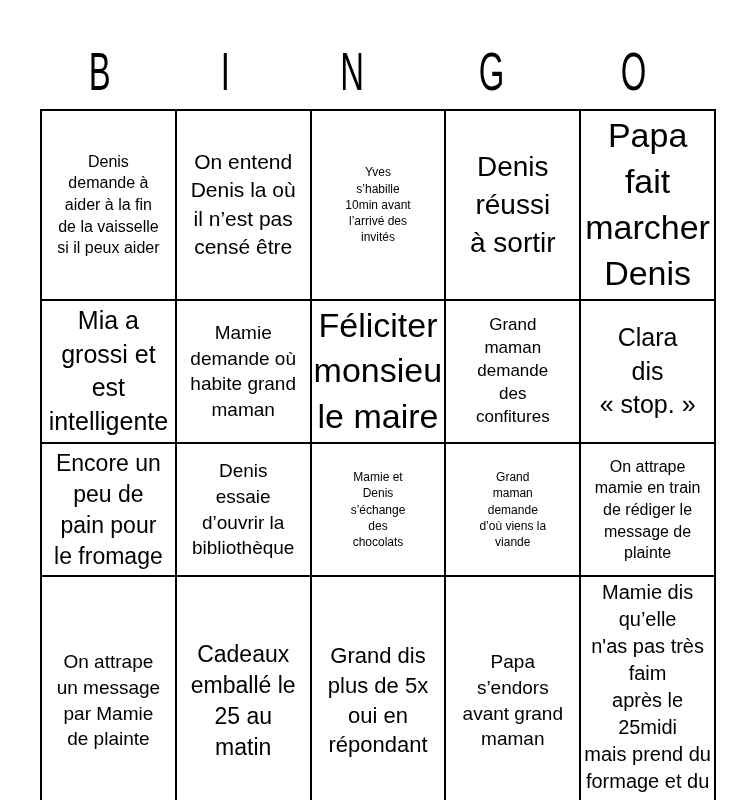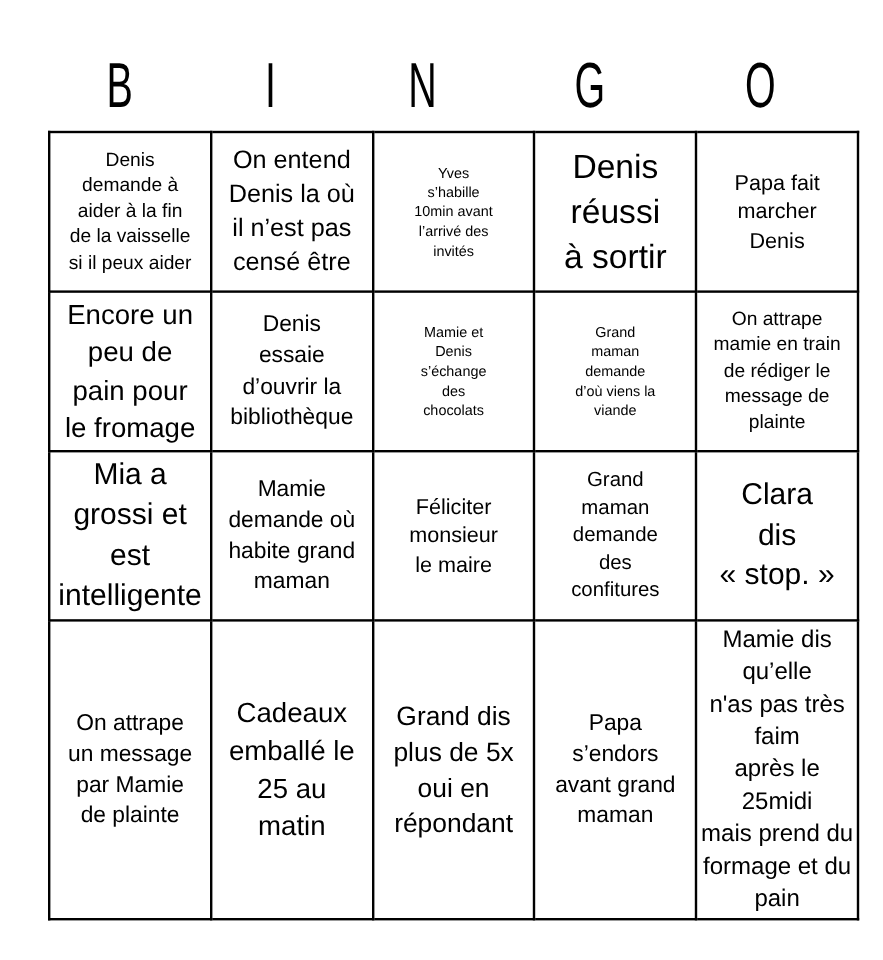--- a/index.html
+++ b/index.html
@@ -44,21 +44,21 @@
   }
   .fs14 { font-size: 20px; }
   .fs16 { font-size: 16px; }
   .fs17 { font-size: 17px; }
   .fs18 { font-size: 12px; }
   .fs19 { font-size: 19px; }
   .fs21 { font-size: 21px; }
   .fs22 { font-size: 22px; }
   .fs23 { font-size: 23px; }
   .fs25 { font-size: 25px; }
-  .fs26 { font-size: 18px; }
+  .fs26 { font-size: 34px; }
   .fs28 { font-size: 28px; }
 </style>
 </head>
 <body>
 
 <div class="title">
   <span class="letter">B</span>
   <span class="letter">I</span>
   <span class="letter">N</span>
   <span class="letter">G</span>
@@ -83,20 +83,41 @@
 l’arrivé des
 invités</td>
     <td class="cell fs28">Denis
 réussi
 à sortir</td>
     <td class="cell fs26">Papa fait
 marcher
 Denis</td>
   </tr>
   <tr>
+    <td class="cell fs25">Mia a
+grossi et
+est
+intelligente</td>
+    <td class="cell fs19">Mamie
+demande où
+habite grand
+maman</td>
+    <td class="cell fs26">Féliciter
+monsieur
+le maire</td>
+    <td class="cell fs17">Grand
+maman
+demande
+des
+confitures</td>
+    <td class="cell fs25">Clara
+dis
+« stop. »</td>
+  </tr>
+  <tr>
     <td class="cell fs23">Encore un
 peu de
 pain pour
 le fromage</td>
     <td class="cell fs19">Denis
 essaie
 d’ouvrir la
 bibliothèque</td>
     <td class="cell fs18">Mamie et
 Denis
@@ -106,41 +127,20 @@
     <td class="cell fs18">Grand
 maman
 demande
 d’où viens la
 viande</td>
     <td class="cell fs16">On attrape
 mamie en train
 de rédiger le
 message de
 plainte</td>
-  </tr>
-  <tr>
-    <td class="cell fs25">Mia a
-grossi et
-est
-intelligente</td>
-    <td class="cell fs19">Mamie
-demande où
-habite grand
-maman</td>
-    <td class="cell fs26">Féliciter
-monsieur
-le maire</td>
-    <td class="cell fs17">Grand
-maman
-demande
-des
-confitures</td>
-    <td class="cell fs25">Clara
-dis
-« stop. »</td>
   </tr>
   <tr>
     <td class="cell fs19">On attrape
 un message
 par Mamie
 de plainte</td>
     <td class="cell fs23">Cadeaux
 emballé le
 25 au
 matin</td>

